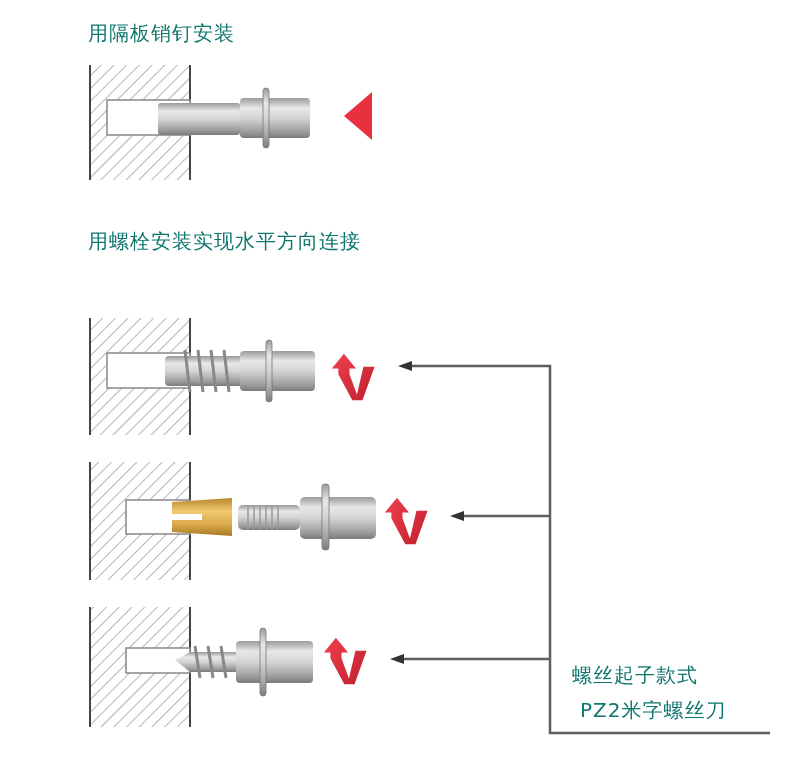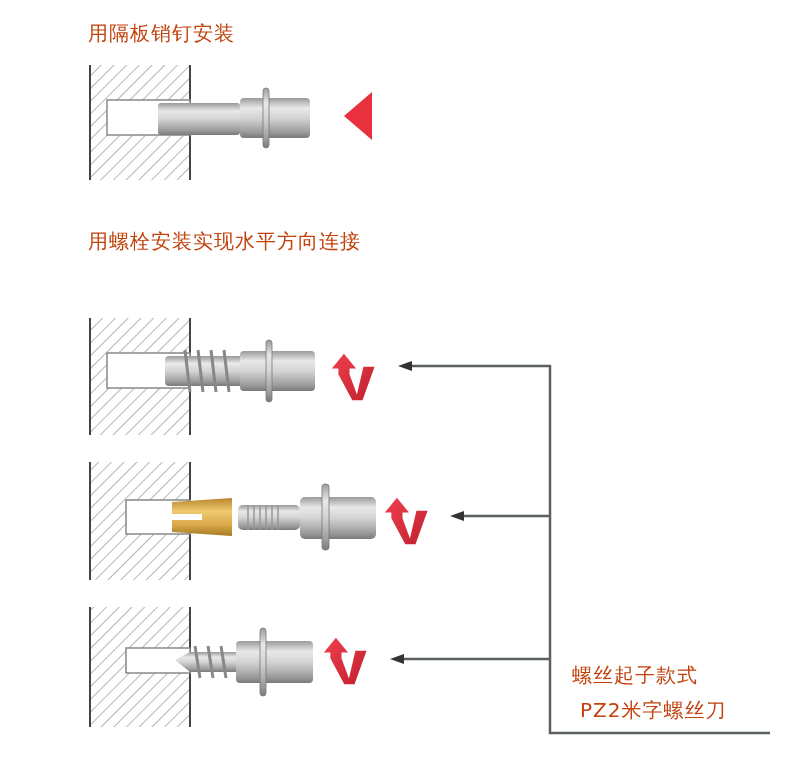--- a/index.html
+++ b/index.html
@@ -1,18 +1,18 @@
 <!DOCTYPE html>
 <html><head>
   <meta charset="utf-8">
   <style>
     html, body { margin: 0; padding: 0; background: #ffffff; }
     body { width: 809px; height: 758px; position: relative; overflow: hidden;
            font-family: "DejaVu Sans", "Liberation Sans", sans-serif; }
-    .label { position: absolute; color: #c2410c; font-size: 20px; letter-spacing: 1px; white-space: nowrap; }
+    .label { position: absolute; color: #0f766e; font-size: 20px; letter-spacing: 1px; white-space: nowrap; }
     #title1 { left: 88px; top: 20px; }
     #title2 { left: 88px; top: 228px; }
     #tool1 { left: 572px; top: 662px; text-align: center; }
     #tool2 { left: 580px; top: 697px; text-align: right; }
     svg#diagram { position: absolute; left: 0; top: 0; }
   </style>
 </head>
 <body>
 
 <div class="label" id="title1">用隔板销钉安装</div>

